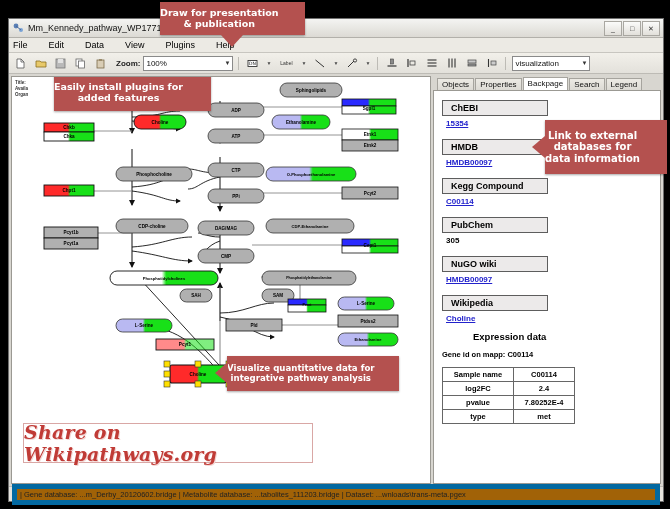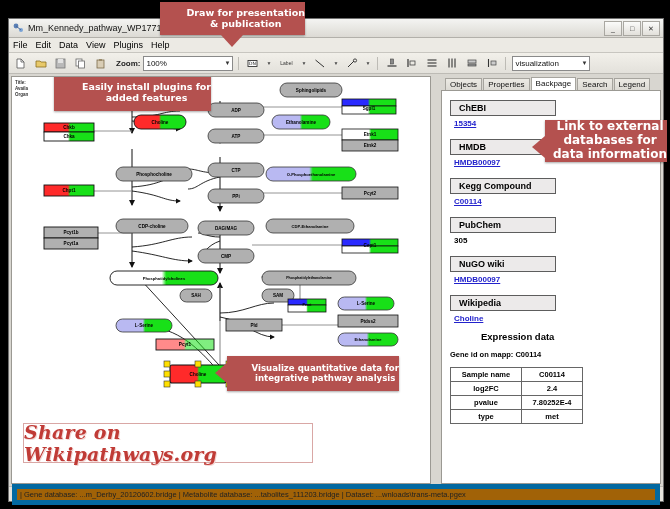--- a/index.html
+++ b/index.html
@@ -15,36 +15,36 @@
             border-bottom:1px solid #b2b0aa;display:flex;align-items:center;padding:0 3px;
             font-size:9px;color:#111;}
   #titlebar .tb-icon{width:12px;height:12px;margin-right:4px;flex:0 0 auto;}
   #titlebar .tb-title{white-space:nowrap;overflow:hidden;text-overflow:clip;font-size:9px;}
   .win-btns{margin-left:auto;display:flex;gap:1px;}
   .win-btns span{width:16px;height:13px;border:1px solid #a9a7a1;background:linear-gradient(#fbfbfa,#e2e0da);
                  font-size:7px;line-height:13px;text-align:center;color:#333;}
 
   
   #menubar{height:14px;background:#eceae4;border-bottom:1px solid #c8c6c0;
-           display:flex;align-items:center;padding:0 4px;font-size:9px;color:#000;gap:8px;}
+           display:flex;align-items:center;padding:0 4px;font-size:9px;color:#000;gap:21px;}
   #menubar div{cursor:default;}
 
   
   #toolbar{height:20px;background:linear-gradient(#f2f0ea,#e3e1db);border-bottom:1px solid #bdbbb5;
            display:flex;align-items:center;padding:0 3px;gap:3px;}
   .tbtn{width:15px;height:15px;border:1px solid transparent;display:flex;align-items:center;
         justify-content:center;font-size:9px;color:#4a4a4a;}
   .tsep{width:1px;height:13px;background:#bdbbb5;margin:0 2px;}
   .zoomlabel{font-size:8px;font-weight:bold;color:#222;margin-left:4px;}
   .combo{height:13px;border:1px solid #8a8a8a;background:#fff;display:flex;align-items:center;
          font-size:8px;padding:0 2px;color:#111;}
   .combo .arw{margin-left:auto;font-size:6px;color:#333;padding-left:4px;}
 
   
-  #bodywrap{flex:1;display:flex;background:#d8d6d0;padding:2px;gap:10px;min-height:0;}
+  #bodywrap{flex:1;display:flex;background:#d8d6d0;padding:2px;gap:2px;min-height:0;}
   #canvaspane{width:418px;background:#fff;border:1px solid #9b9993;position:relative;overflow:hidden;}
   #sidepane{flex:1;display:flex;flex-direction:column;min-width:0;}
 
   
   #statusbar{height:14px;background:#e6e4de;border-top:1px solid #bdbbb5;display:flex;align-items:center;
              padding:0 3px;font-size:7.5px;color:#222;}
   #statusbar .inner{border:5px solid #0369a1;background:#a16207;width:100%;height:11px;
                     display:flex;align-items:center;padding:0 3px;white-space:nowrap;overflow:hidden;}
   #tabstrip{height:14px;display:flex;align-items:flex-end;gap:1px;padding-left:4px;background:#d8d6d0;}
   .tab{font-size:8px;padding:1px 4px 1px 4px;border:1px solid #a6a49e;border-bottom:none;
@@ -67,21 +67,21 @@
   
   .meta{position:absolute;font-size:4.5px;color:#333;line-height:5px;font-weight:bold;}
   svg.pw{position:absolute;left:0;top:0;}
   .nlabel{font-size:4.6px;font-weight:bold;fill:#000;text-anchor:middle;dominant-baseline:middle;}
   .nlabel.sm{font-size:4.1px;}
   .nlabel.xs{font-size:3.6px;}
 
   
   .callout{position:absolute;background:#b4514f;color:#fff;font-weight:bold;text-align:center;
            font-family:"DejaVu Sans",sans-serif;line-height:1.15;box-shadow:0 1px 2px rgba(0,0,0,.35);
-           display:flex;align-items:center;justify-content:flex-end;}
+           display:flex;align-items:center;justify-content:flex-start;}
   .arrow-dn{position:absolute;width:0;height:0;border-left:11px solid transparent;
             border-right:11px solid transparent;border-top:12px solid #b4514f;}
   .arrow-lf{position:absolute;width:0;height:0;border-top:11px solid transparent;
             border-bottom:11px solid transparent;border-right:13px solid #b4514f;}
 
   #sharebox{position:absolute;left:22px;top:418px;width:288px;height:38px;background:#fff;
             border:1px solid #d9a7a5;display:flex;align-items:center;justify-content:center;}
   #sharebox span{font-family:"DejaVu Serif",serif;font-style:italic;font-weight:bold;font-size:19px;
                  color:#c03b36;text-shadow:1px 1px 0 #f2d6d4;letter-spacing:.2px;}
 </style>
@@ -577,21 +577,21 @@
   </div>
 
   <div class="callout" style="left:160px;top:2px;width:145px;height:33px;font-size:9.5px;">
     <div>
       <div>Draw for presentation</div>
       <div>&amp; publication</div>
     </div>
   </div>
   <div class="arrow-dn" style="left:221px;top:35px;"></div>
 
-  <div class="callout" style="left:545px;top:120px;width:122px;height:42px;font-size:12px;">
+  <div class="callout" style="left:545px;top:120px;width:122px;height:54px;font-size:10px;">
     <div>
       <div>Link  to external</div>
       <div>databases  for</div>
       <div>data information</div>
     </div>
   </div>
   <div class="arrow-lf" style="left:532px;top:136px;"></div>
 
 </div>
 

